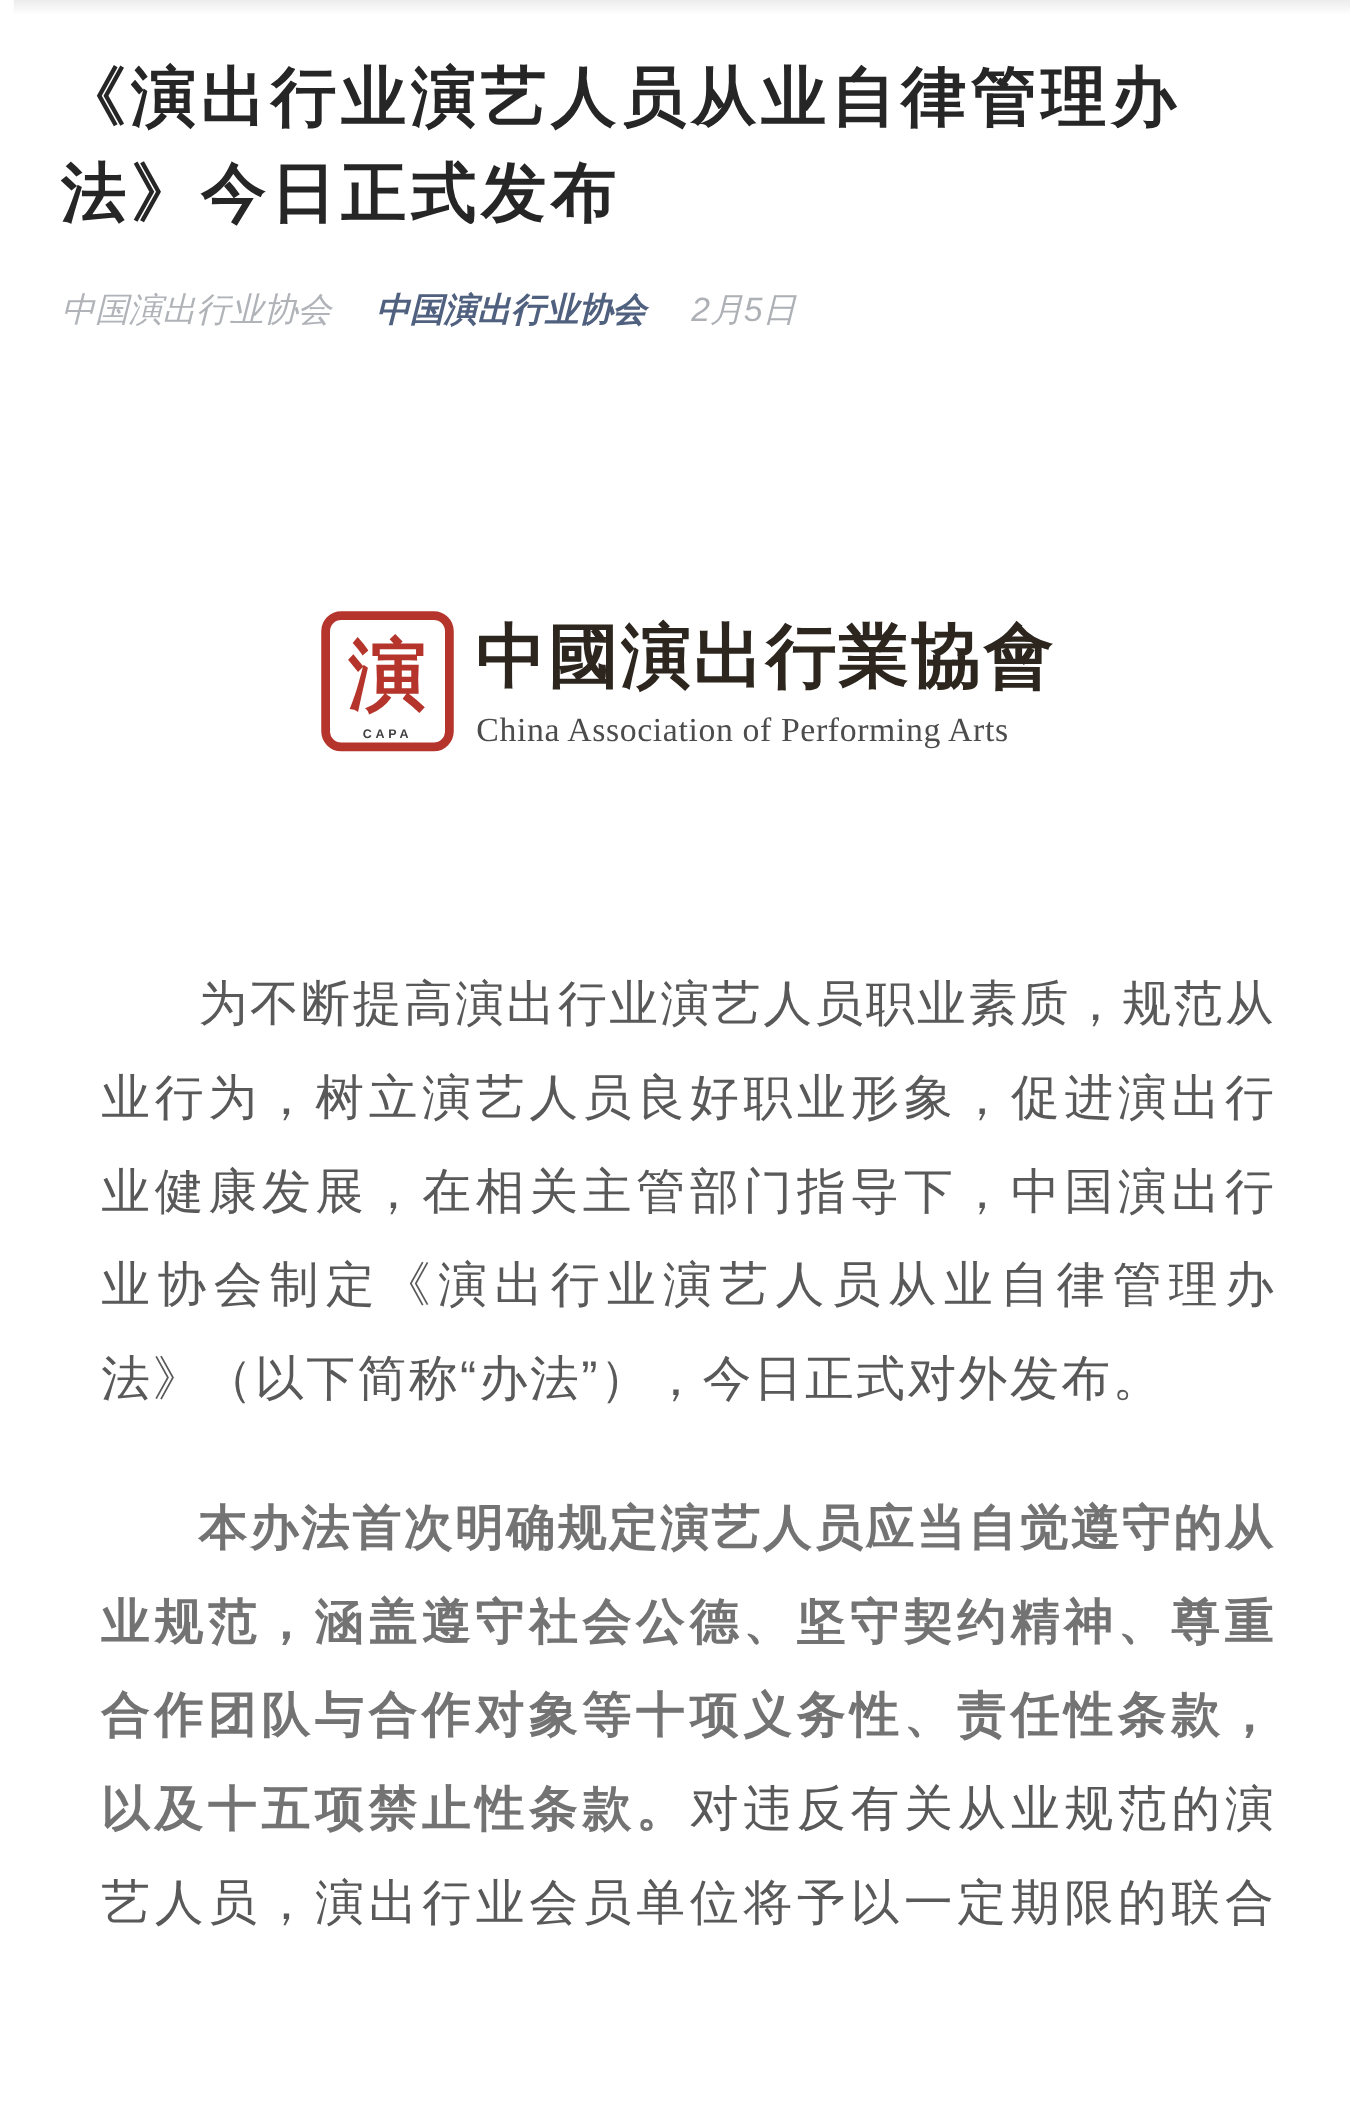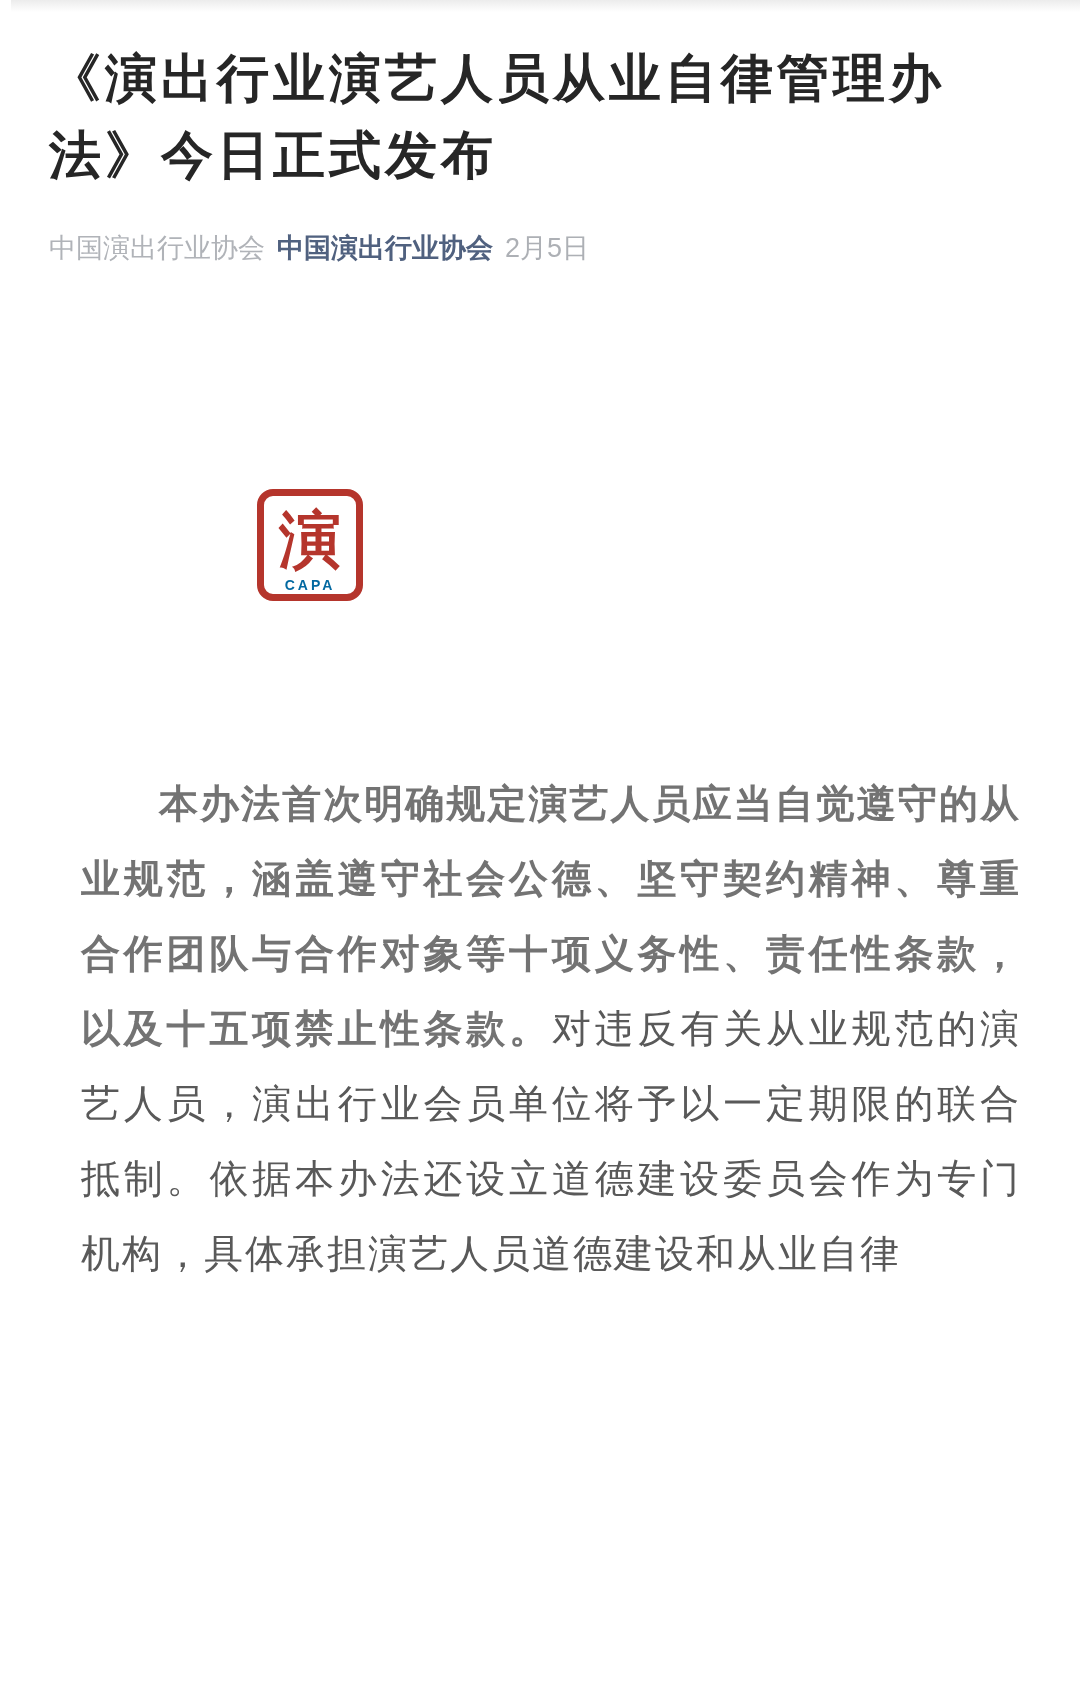--- a/index.html
+++ b/index.html
@@ -24,24 +24,25 @@
     margin: 28px 110px 0 38px;
     font-size: 52px;
     line-height: 77px;
     letter-spacing: 4px;
     font-weight: 700;
     color: #262626;
   }
   .byline {
     display: flex;
     align-items: baseline;
-    gap: 12px;
+    gap: 36px;
     margin: 26px 40px 0 38px;
     font-size: 27px;
     line-height: 32px;
+    font-style: italic;
   }
   .byline .author { color: #b0b3b8; }
   .byline .account {
     color: #50617f;
     font-weight: 600;
     text-decoration: none;
   }
   .byline .date { color: #adb0b5; margin-top: 12px; }
   .logo-row {
     display: flex;
@@ -68,24 +69,24 @@
     font-weight: 700;
     color: #b5352c;
     margin-top: -10px;
   }
   .seal-caption {
     position: absolute;
     bottom: 1px;
     left: 0;
     right: 0;
     text-align: center;
-    font-size: 14px;
+    font-size: 10px;
     font-weight: 700;
     letter-spacing: 3px;
-    color: #0369a1;
+    color: #404040;
   }
   .logo-text {
     display: flex;
     flex-direction: column;
     justify-content: space-between;
     padding: 1px 0 2px 0;
   }
   .logo-zh {
     font-family: "Liberation Serif", "DejaVu Serif", serif;
     font-weight: 700;
@@ -134,19 +135,24 @@
     <span class="author">中国演出行业协会</span>
     <a class="account" href="#">中国演出行业协会</a>
     <span class="date">2月5日</span>
   </div>
 
   <div class="logo-row">
     <div class="seal">
       <span class="seal-char">演</span>
       <span class="seal-caption">CAPA</span>
     </div>
+    <div class="logo-text">
+      <div class="logo-zh">中國演出行業協會</div>
+      <div class="logo-en">China Association of Performing Arts</div>
+    </div>
   </div>
 
   <div class="article">
+    <p><span>为不断提高演出行业演艺人员职业素质，规范从业行为，树立演艺人员良好职业形象，促进演出行业健康发展，在相关主管部门指导下，中国演出行业协会制定《演出行业演艺人员从业自律管理办法》（以下简称“办法”），今日正式对外发布。</span></p>
     <p><span class="bold-lead">本办法首次明确规定演艺人员应当自觉遵守的从业规范，涵盖遵守社会公德、坚守契约精神、尊重合作团队与合作对象等十项义务性、责任性条款，以及十五项禁止性条款。</span><span>对违反有关从业规范的演艺人员，演出行业会员单位将予以一定期限的联合抵制。依据本办法还设立道德建设委员会作为专门机构，具体承担演艺人员道德建设和从业自律</span></p>
   </div>
 
 </div>
 
 </body></html>

